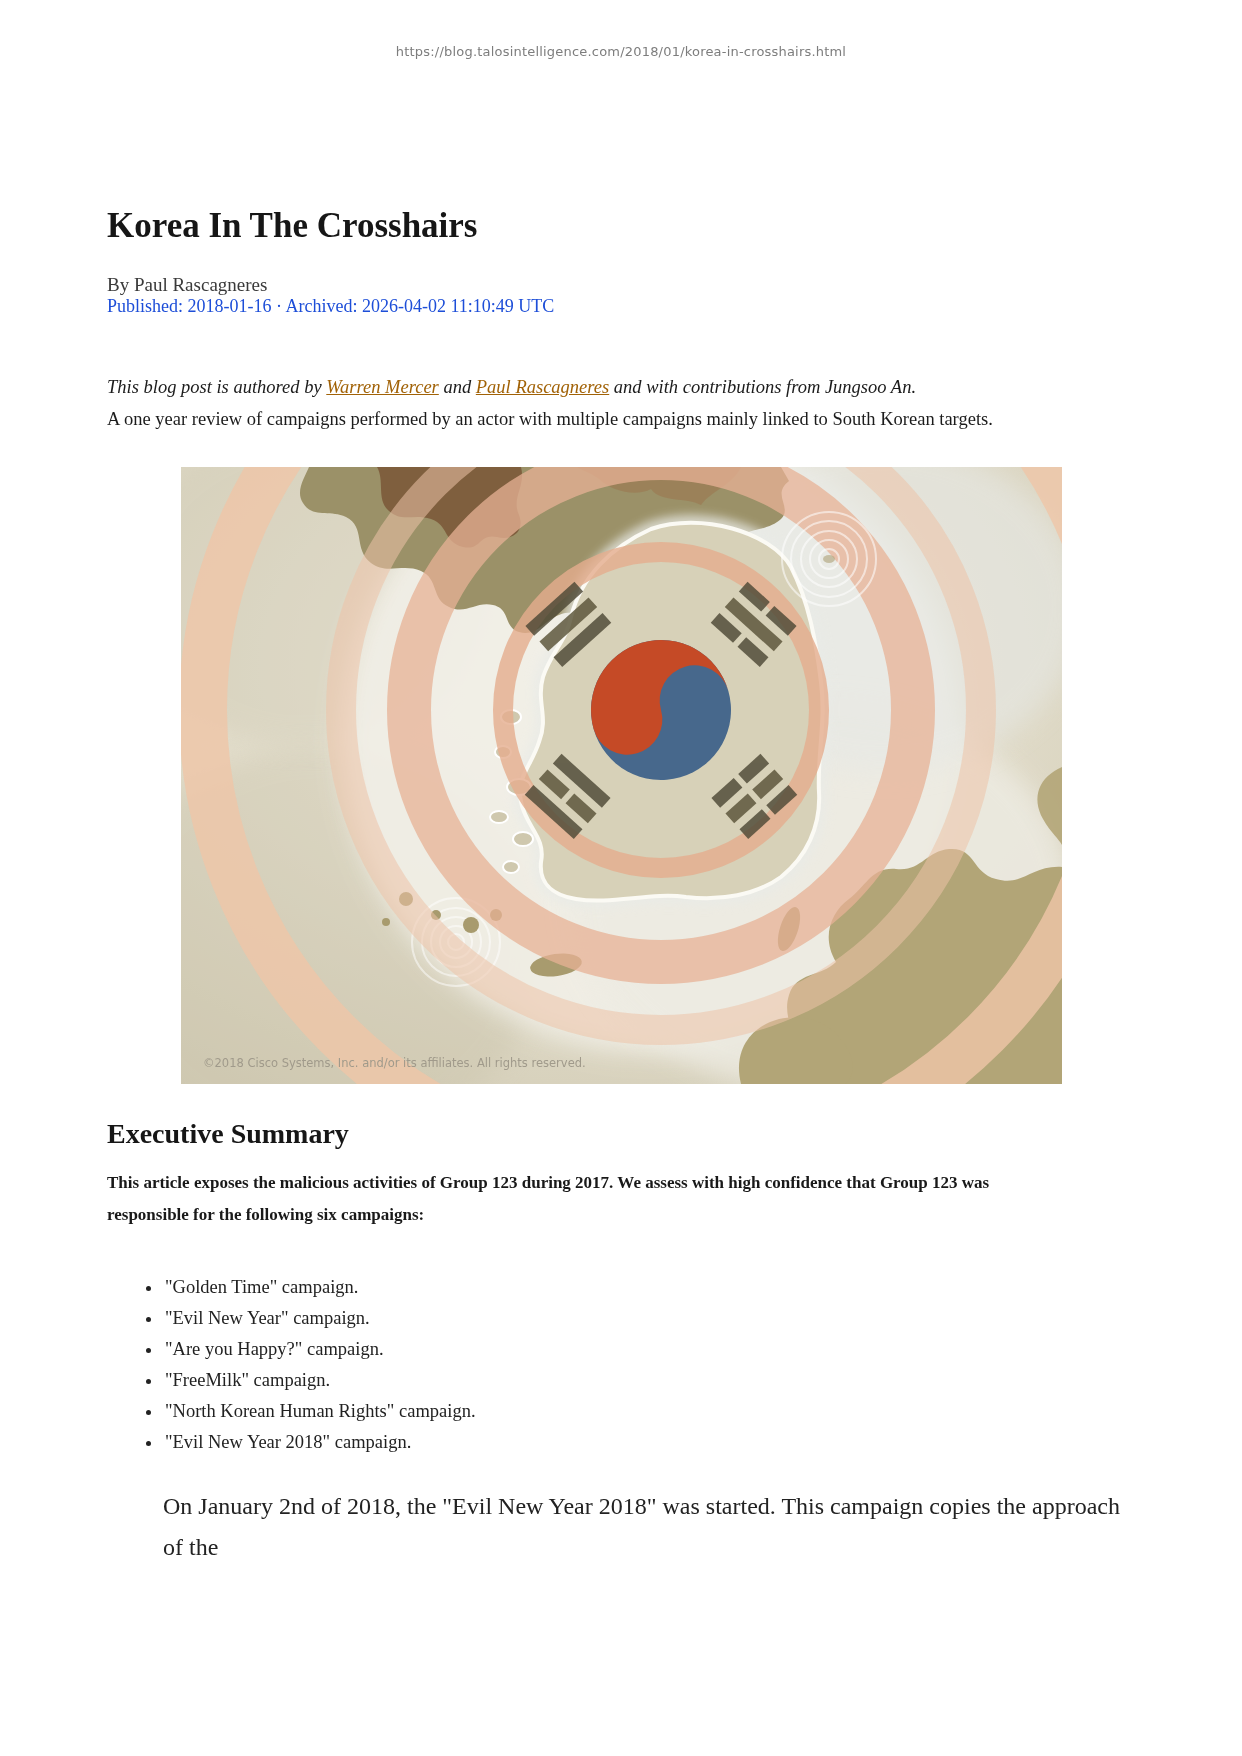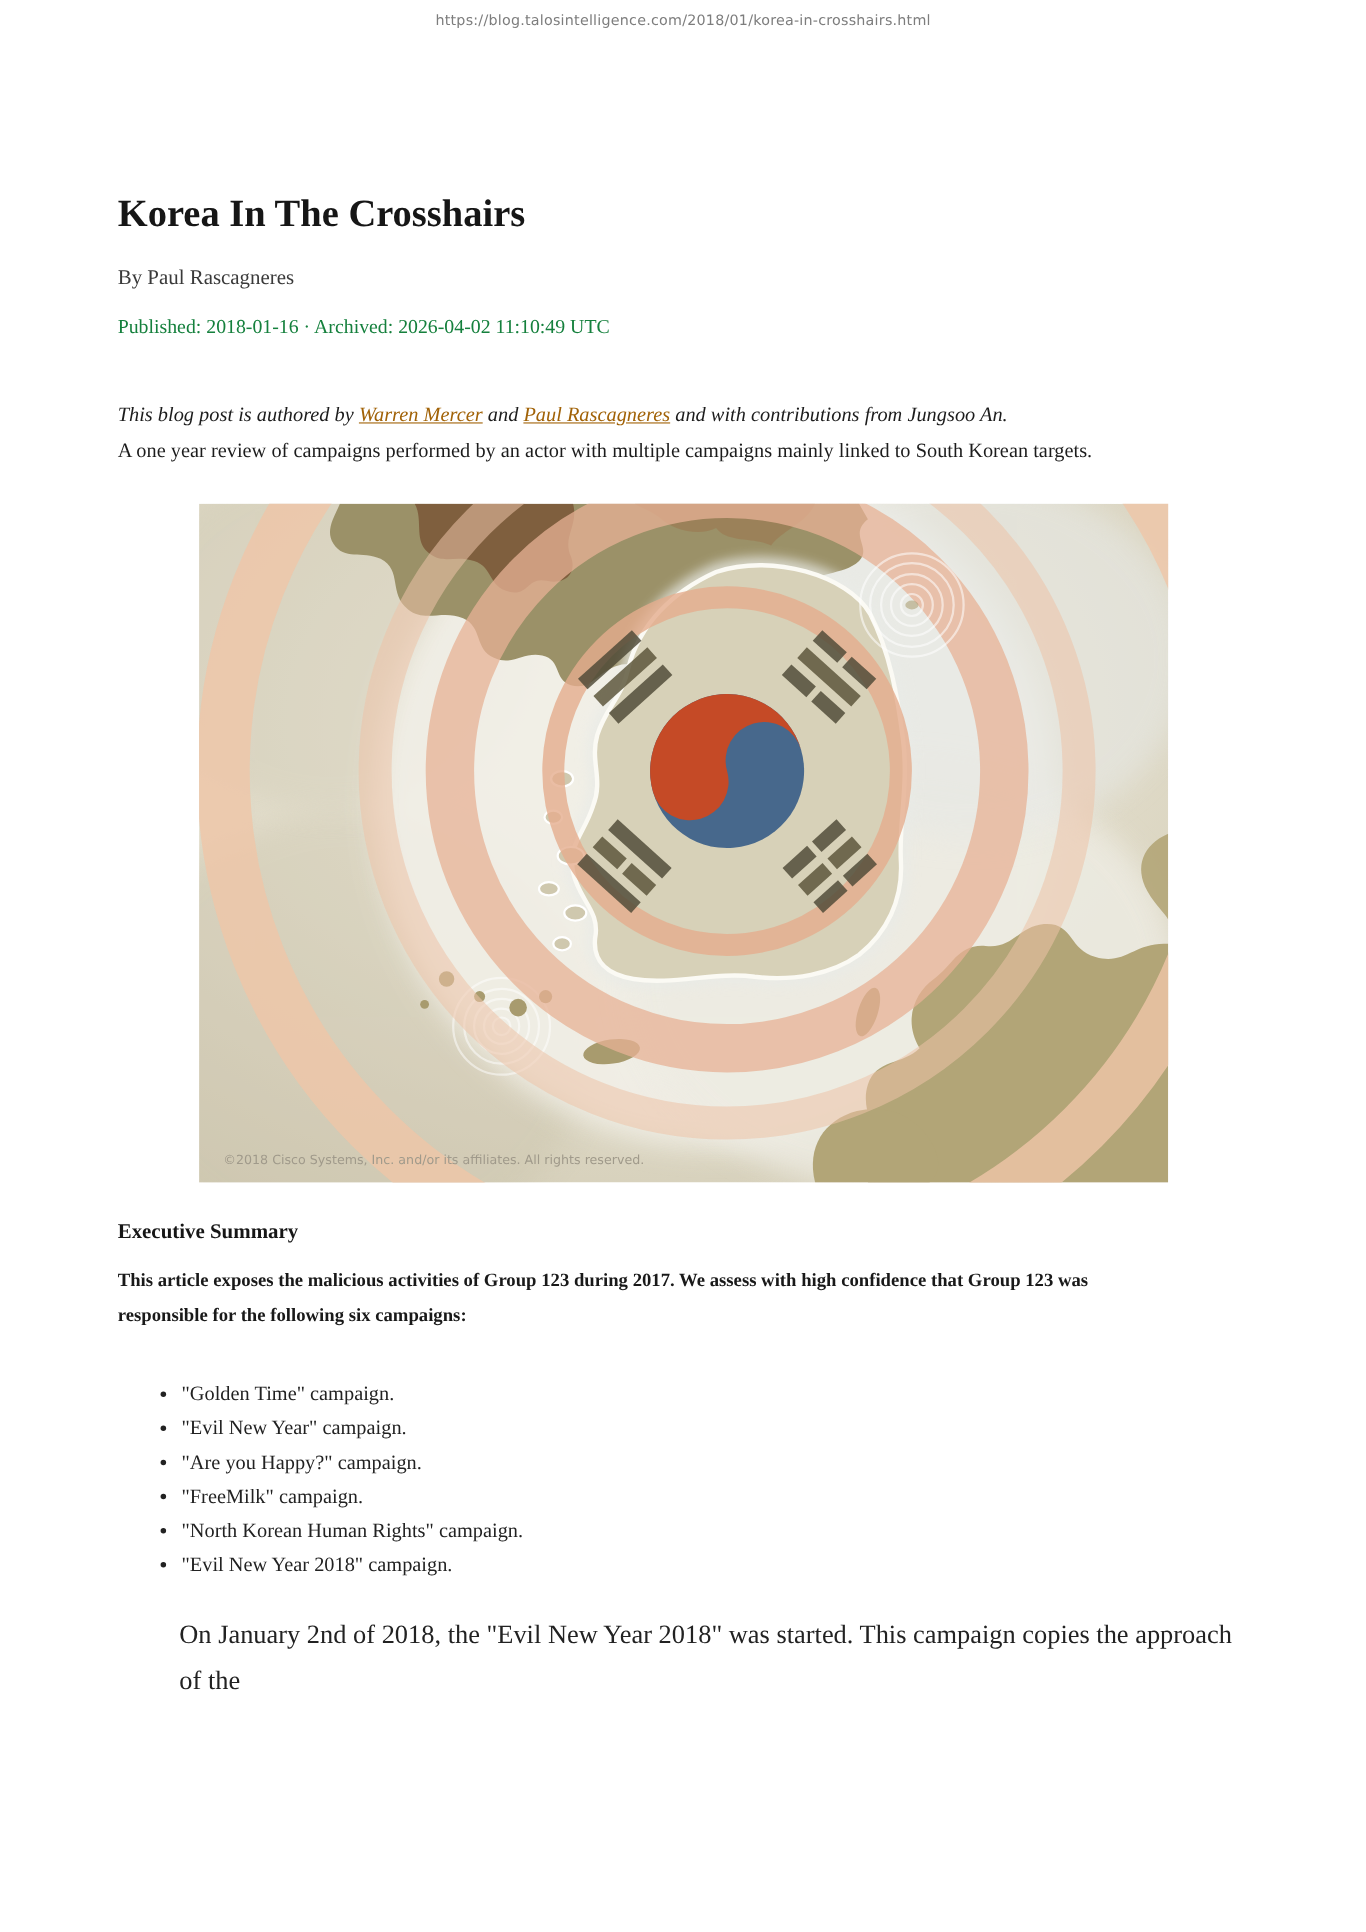--- a/index.html
+++ b/index.html
@@ -6,21 +6,21 @@
   html, body { margin: 0; padding: 0; }
   body {
     width: 1242px; height: 1756px;
     background: #ffffff;
     position: relative;
     font-family: "Liberation Serif", serif;
     color: #1f1f1f;
     overflow: hidden;
   }
   .print-header {
-    padding-top: 12px;
+    padding-top: 44px;
     text-align: center;
     font-family: "DejaVu Sans", sans-serif;
     font-size: 13px;
     color: #7d7d7d;
     letter-spacing: 0.2px;
   }
   .article {
     margin: 0 107px;
     width: 1028px;
   }
@@ -30,44 +30,43 @@
     line-height: 1.2;
     font-weight: bold;
     color: #161616;
   }
   .byline {
     margin-top: 27px;
     font-size: 19px;
     color: #3a3a3a;
   }
   .meta {
-    margin-top: 23px;
     font-size: 18px;
-    color: #15803d;
+    color: #1d4ed8;
   }
   p.intro {
     margin: 55px 0 0 0;
     font-size: 18.5px;
     line-height: 1.72;
     color: #1c1c1c;
   }
   .intro .italic-line { font-style: italic; }
   a.author-link {
     color: #a16207;
     text-decoration: underline;
   }
   figure.hero {
     margin: 31px auto 0 auto;
     width: 881px;
     height: 591px;
     display: block;
   }
   h2.exec-heading {
     margin: 60px 0 0 0;
-    font-size: 19px;
+    font-size: 28px;
     font-weight: bold;
     color: #161616;
   }
   p.lead {
     margin: 17px 0 0 0;
     max-width: 900px;
     font-size: 17px;
     font-weight: bold;
     line-height: 1.92;
     color: #191919;

